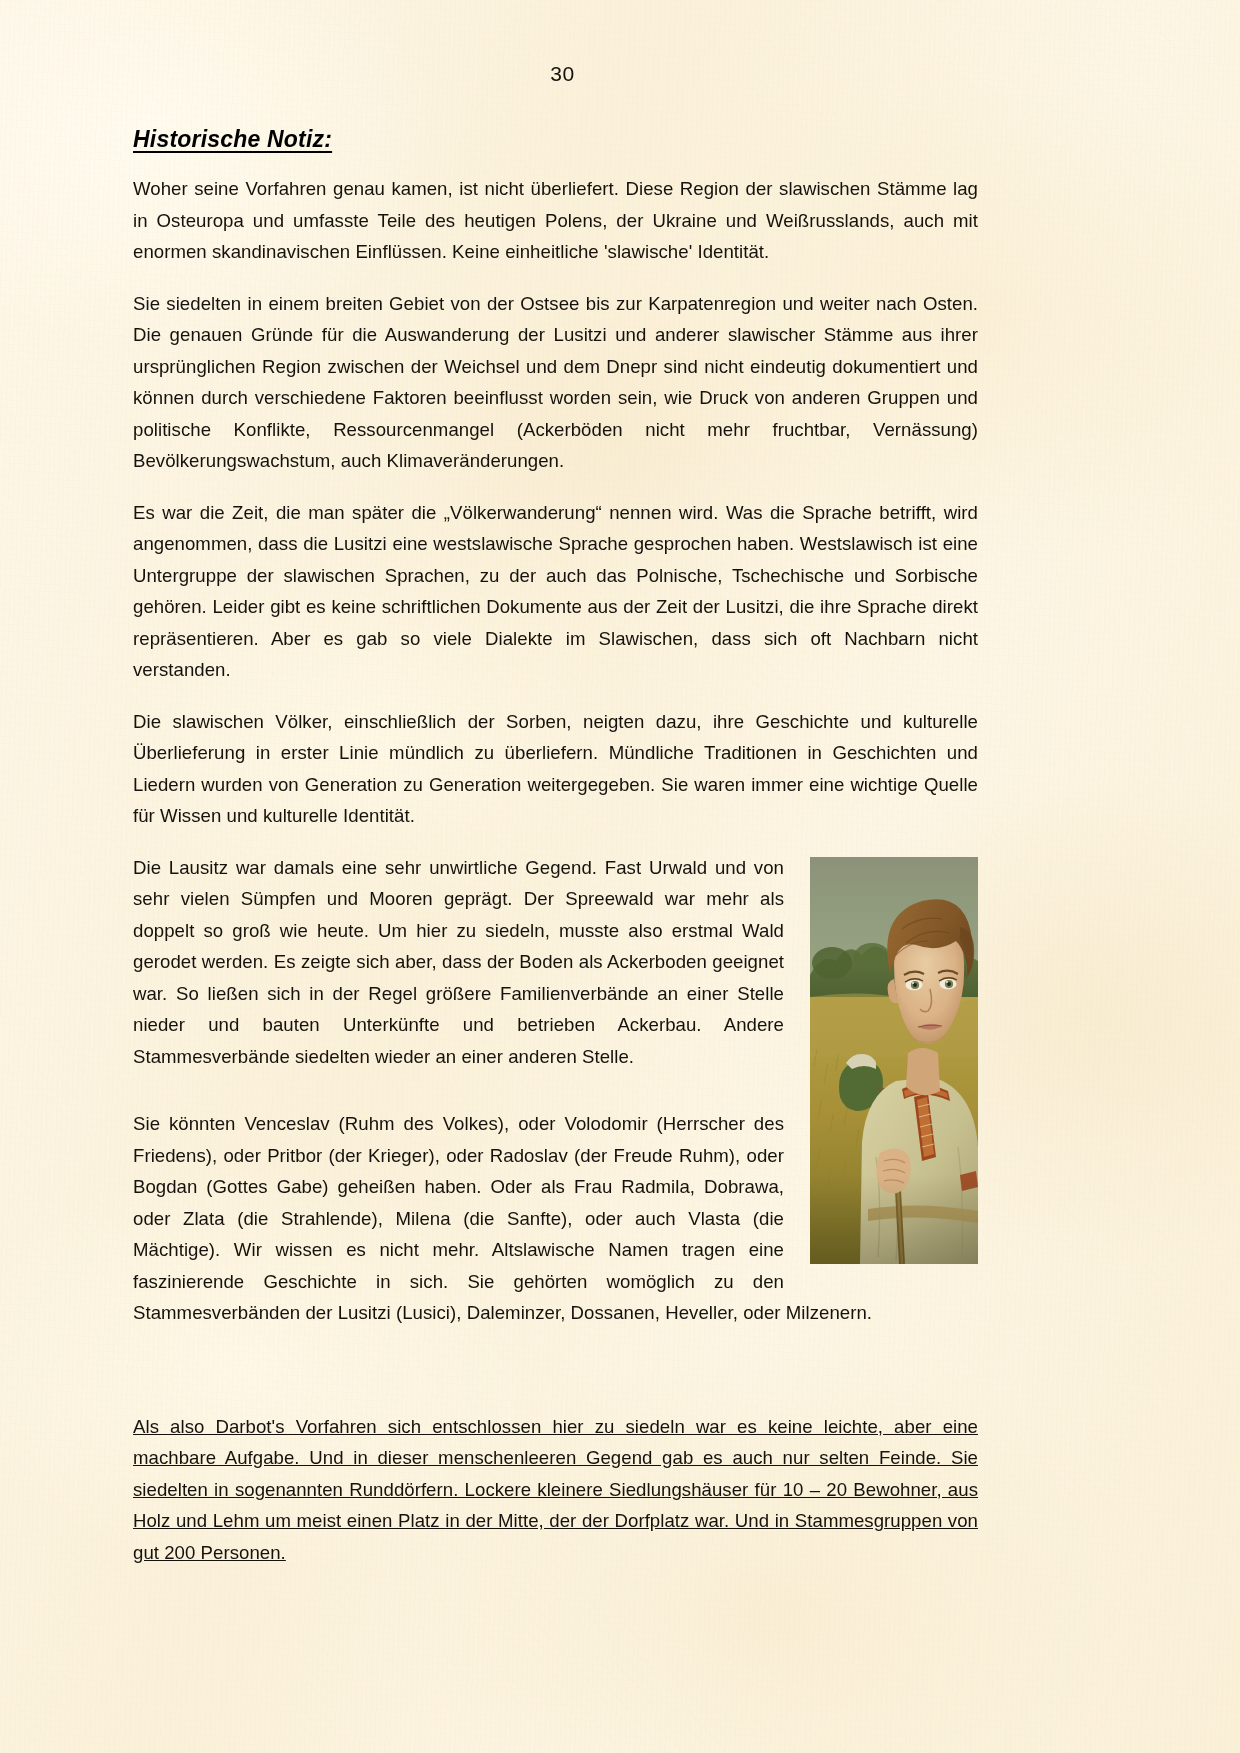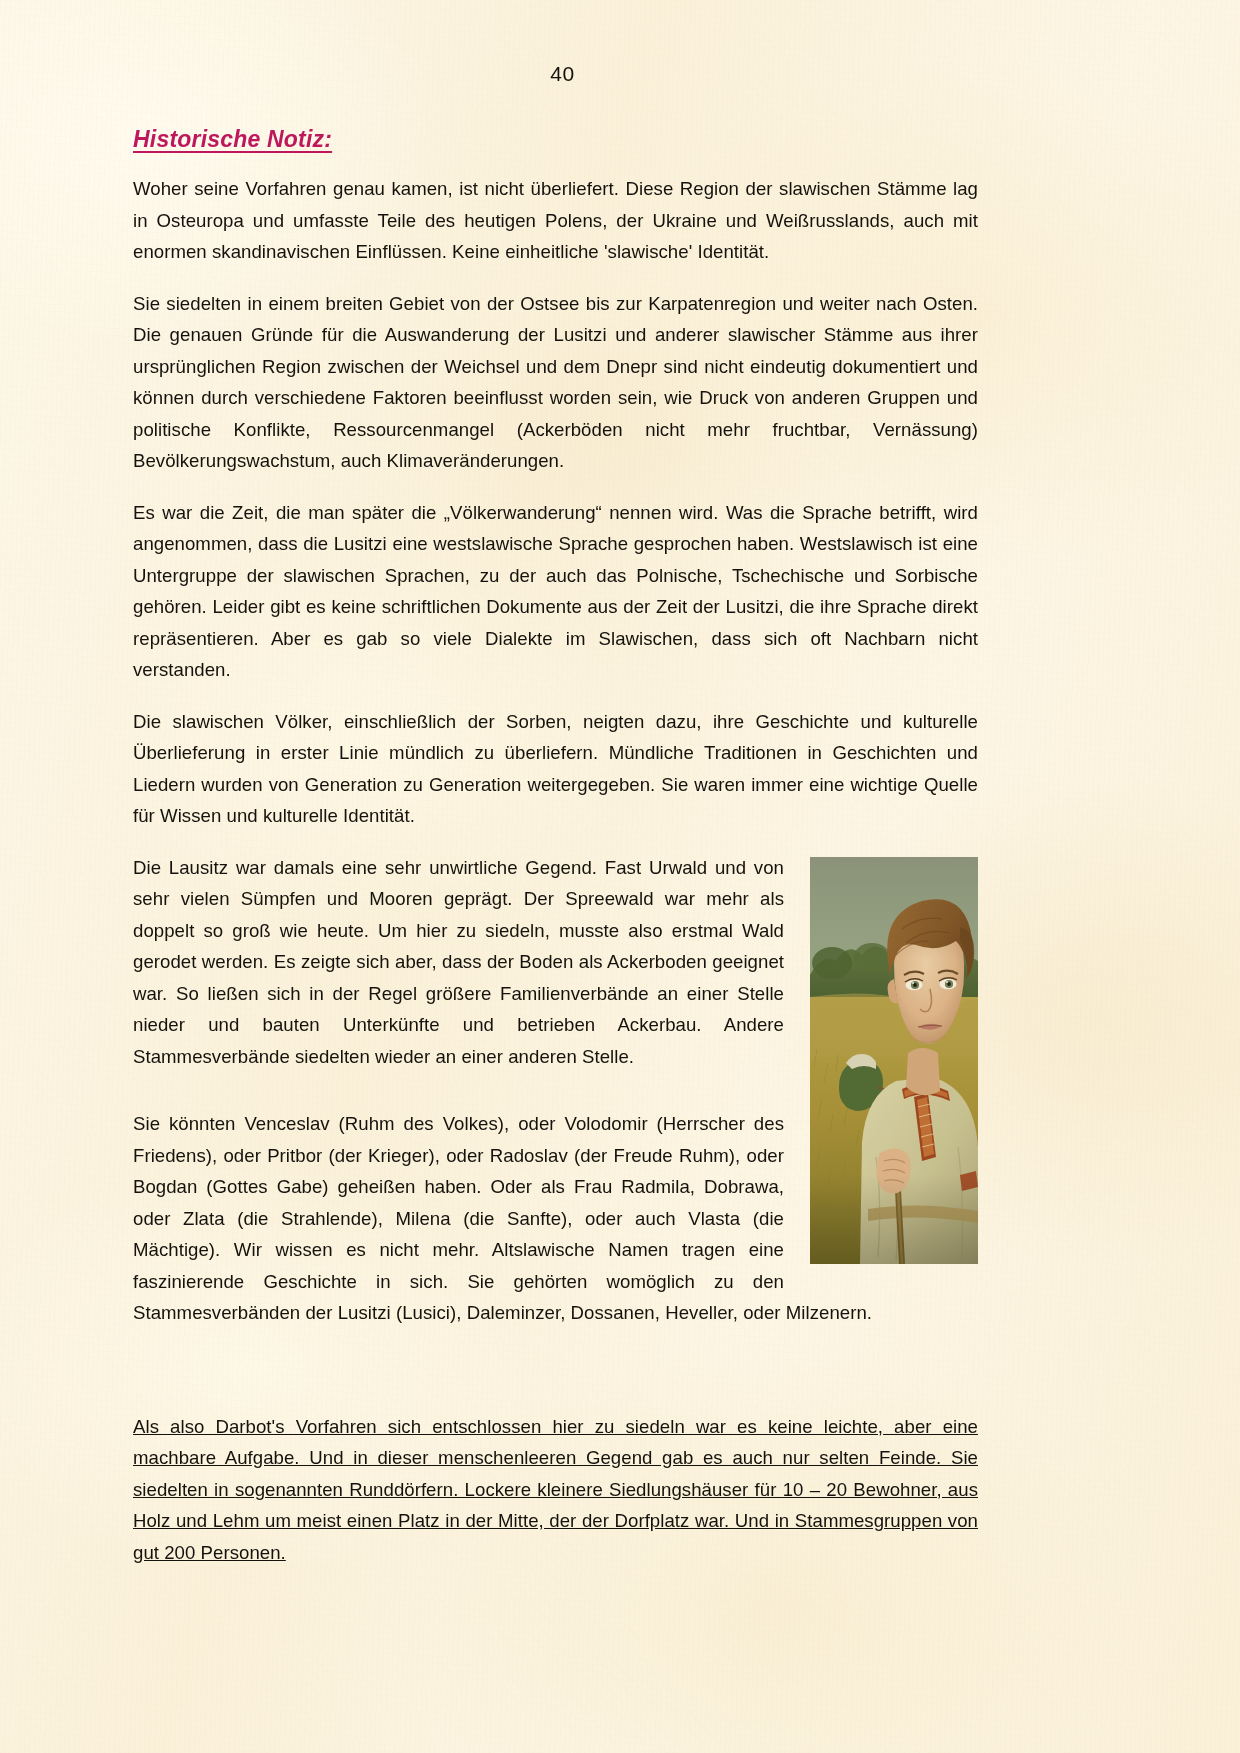--- a/index.html
+++ b/index.html
@@ -63,21 +63,21 @@
     position: absolute;
     left: 133px;
     top: 126px;
     width: 845px;
   }
 
   .section-heading {
     font-size: 23px;
     font-weight: bold;
     font-style: italic;
-    color: #be185d;
+    color: #000000;
     text-decoration: underline;
     text-underline-offset: 4px;
     text-decoration-thickness: 2px;
     margin: 0 0 20px 0;
     letter-spacing: 0.2px;
   }
 
   p.para {
     margin: 0 0 20px 0;
     font-size: 18.6px;
@@ -106,21 +106,21 @@
   .spacer-small { height: 16px; }
   .spacer-large { height: 62px; }
 </style>
 </head>
 <body>
 
 <div class="page"></div>
 
 <div class="content">
 
-  <div class="page-number">40</div>
+  <div class="page-number">30</div>
 
   <div class="body-area">
 
     <h2 class="section-heading">Historische Notiz:</h2>
 
     <p class="para">Woher seine Vorfahren genau kamen, ist nicht überliefert. Diese Region der slawischen Stämme lag in Osteuropa und umfasste Teile des heutigen Polens, der Ukraine und Weißrusslands, auch mit enormen skandinavischen Einflüssen. Keine einheitliche 'slawische' Identität.</p>
 
     <p class="para">Sie siedelten in einem breiten Gebiet von der Ostsee bis zur Karpatenregion und weiter nach Osten. Die genauen Gründe für die Auswanderung der Lusitzi und anderer slawischer Stämme aus ihrer ursprünglichen Region zwischen der Weichsel und dem Dnepr sind nicht eindeutig dokumentiert und können durch verschiedene Faktoren beeinflusst worden sein, wie Druck von anderen Gruppen und politische Konflikte, Ressourcenmangel (Ackerböden nicht mehr fruchtbar, Vernässung) Bevölkerungswachstum, auch Klimaveränderungen.</p>
 
     <p class="para">Es war die Zeit, die man später die „Völkerwanderung“ nennen wird. Was die Sprache betrifft, wird angenommen, dass die Lusitzi eine westslawische Sprache gesprochen haben. Westslawisch ist eine Untergruppe der slawischen Sprachen, zu der auch das Polnische, Tschechische und Sorbische gehören. Leider gibt es keine schriftlichen Dokumente aus der Zeit der Lusitzi, die ihre Sprache direkt repräsentieren. Aber es gab so viele Dialekte im Slawischen, dass sich oft Nachbarn nicht verstanden.</p>

